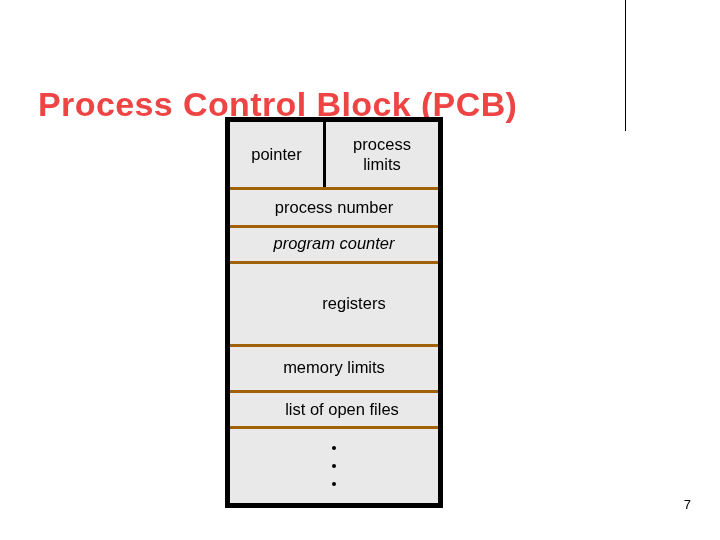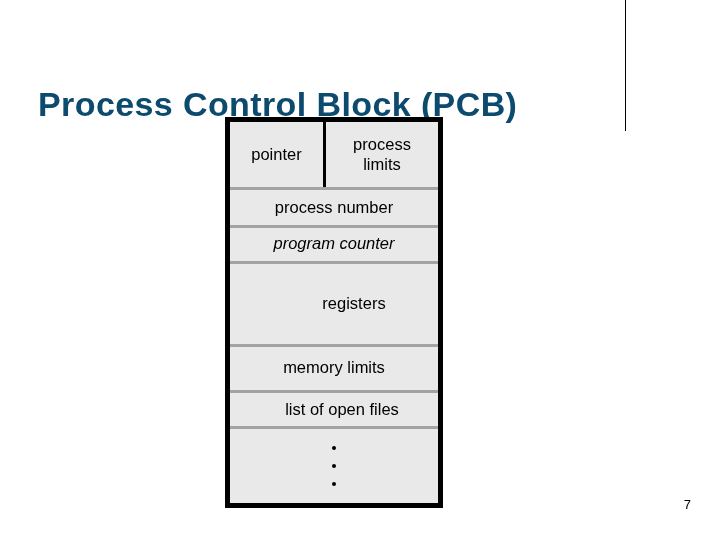--- a/index.html
+++ b/index.html
@@ -49,41 +49,41 @@
   .dot.empty { background: transparent; }
 
   
   #slide-title {
     position: absolute;
     left: 38px;
     top: 62px;
     width: 570px;
     font-size: 34px;
     font-weight: bold;
-    color: #0c4a6e;
+    color: #ef4444;
     letter-spacing: 0.4px;
     white-space: nowrap;
   }
 
   
   #pcb-diagram {
     position: absolute;
     left: 225px;
     top: 117px;
     width: 218px;
     height: 391px;
     border: 5px solid #000000;
     box-sizing: border-box;
     background: #e9e9e9;
     display: flex;
     flex-direction: column;
   }
   .pcb-row {
     background: #e9e9e9;
-    border-bottom: 3px solid #a3a3a3;
+    border-bottom: 3px solid #a16207;
     box-sizing: border-box;
     display: flex;
     align-items: center;
     justify-content: center;
     color: #000000;
     font-size: 16.5px;
     text-align: center;
     line-height: 1.18;
   }
   .pcb-row.last { border-bottom: none; }

